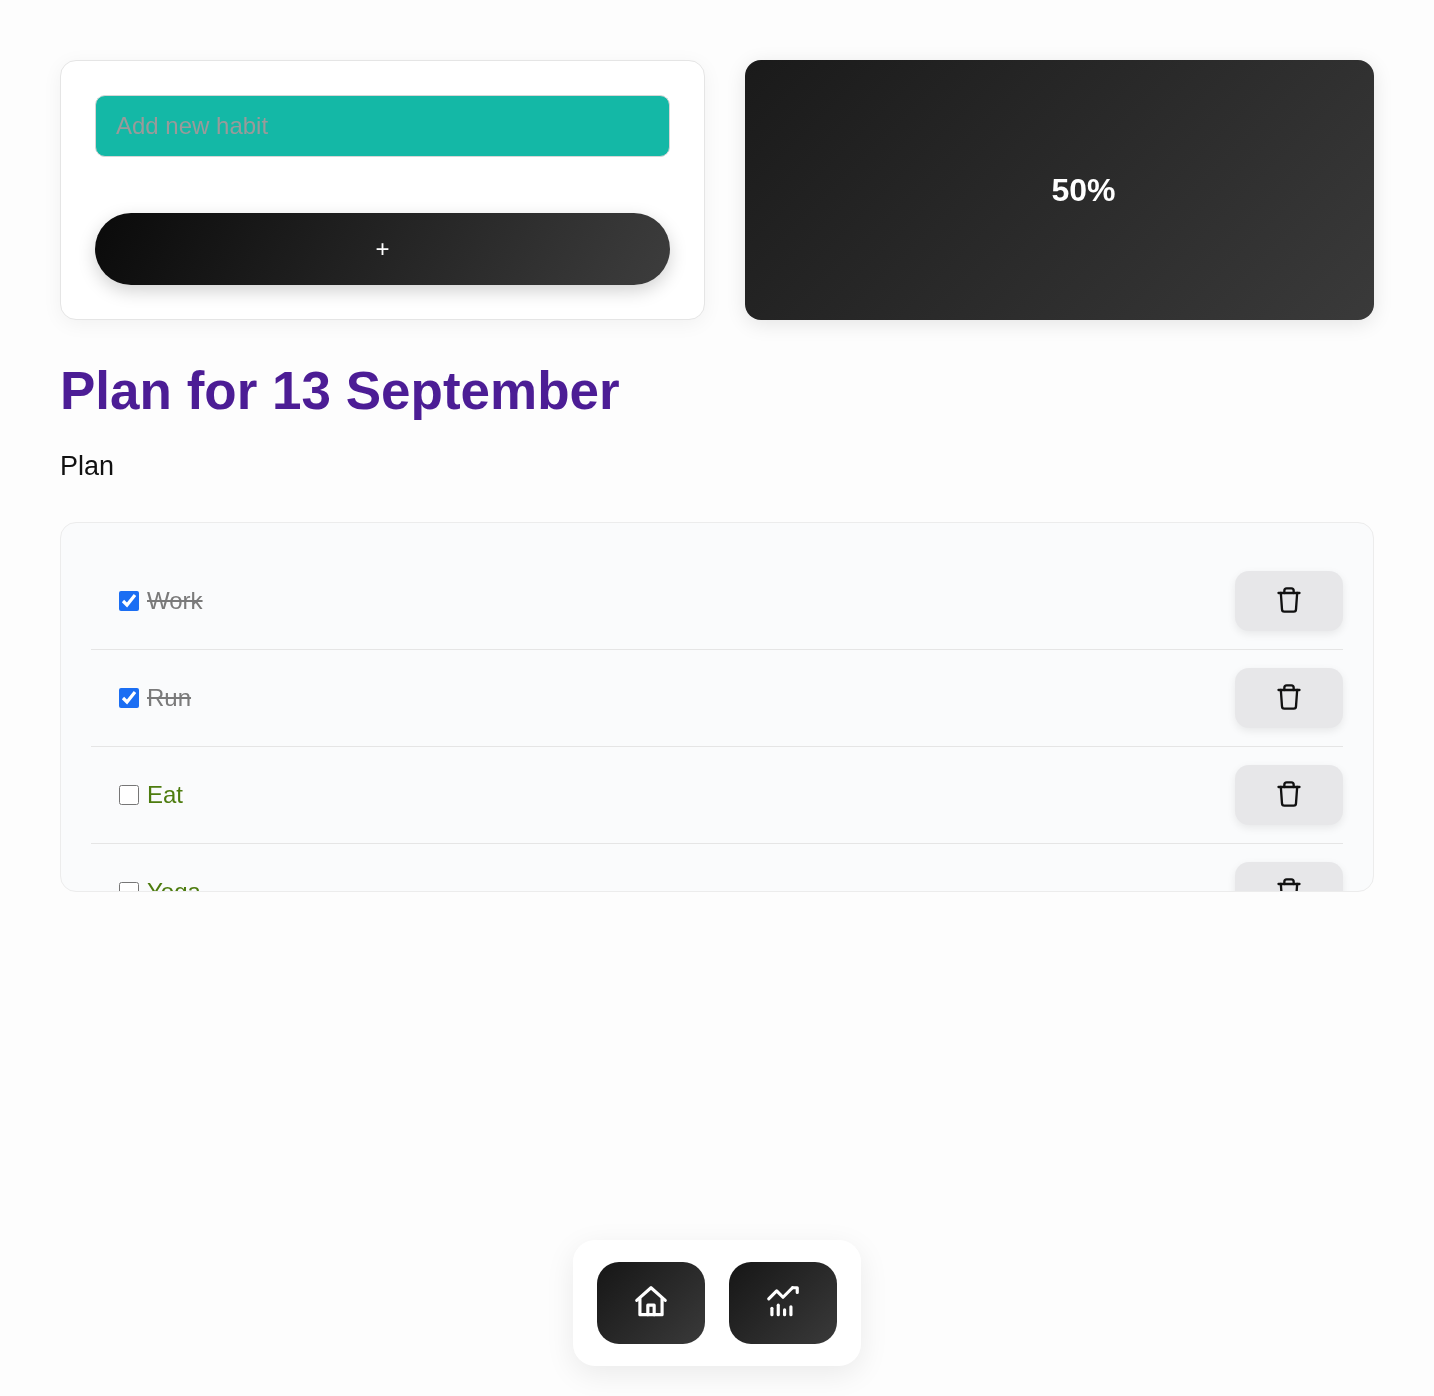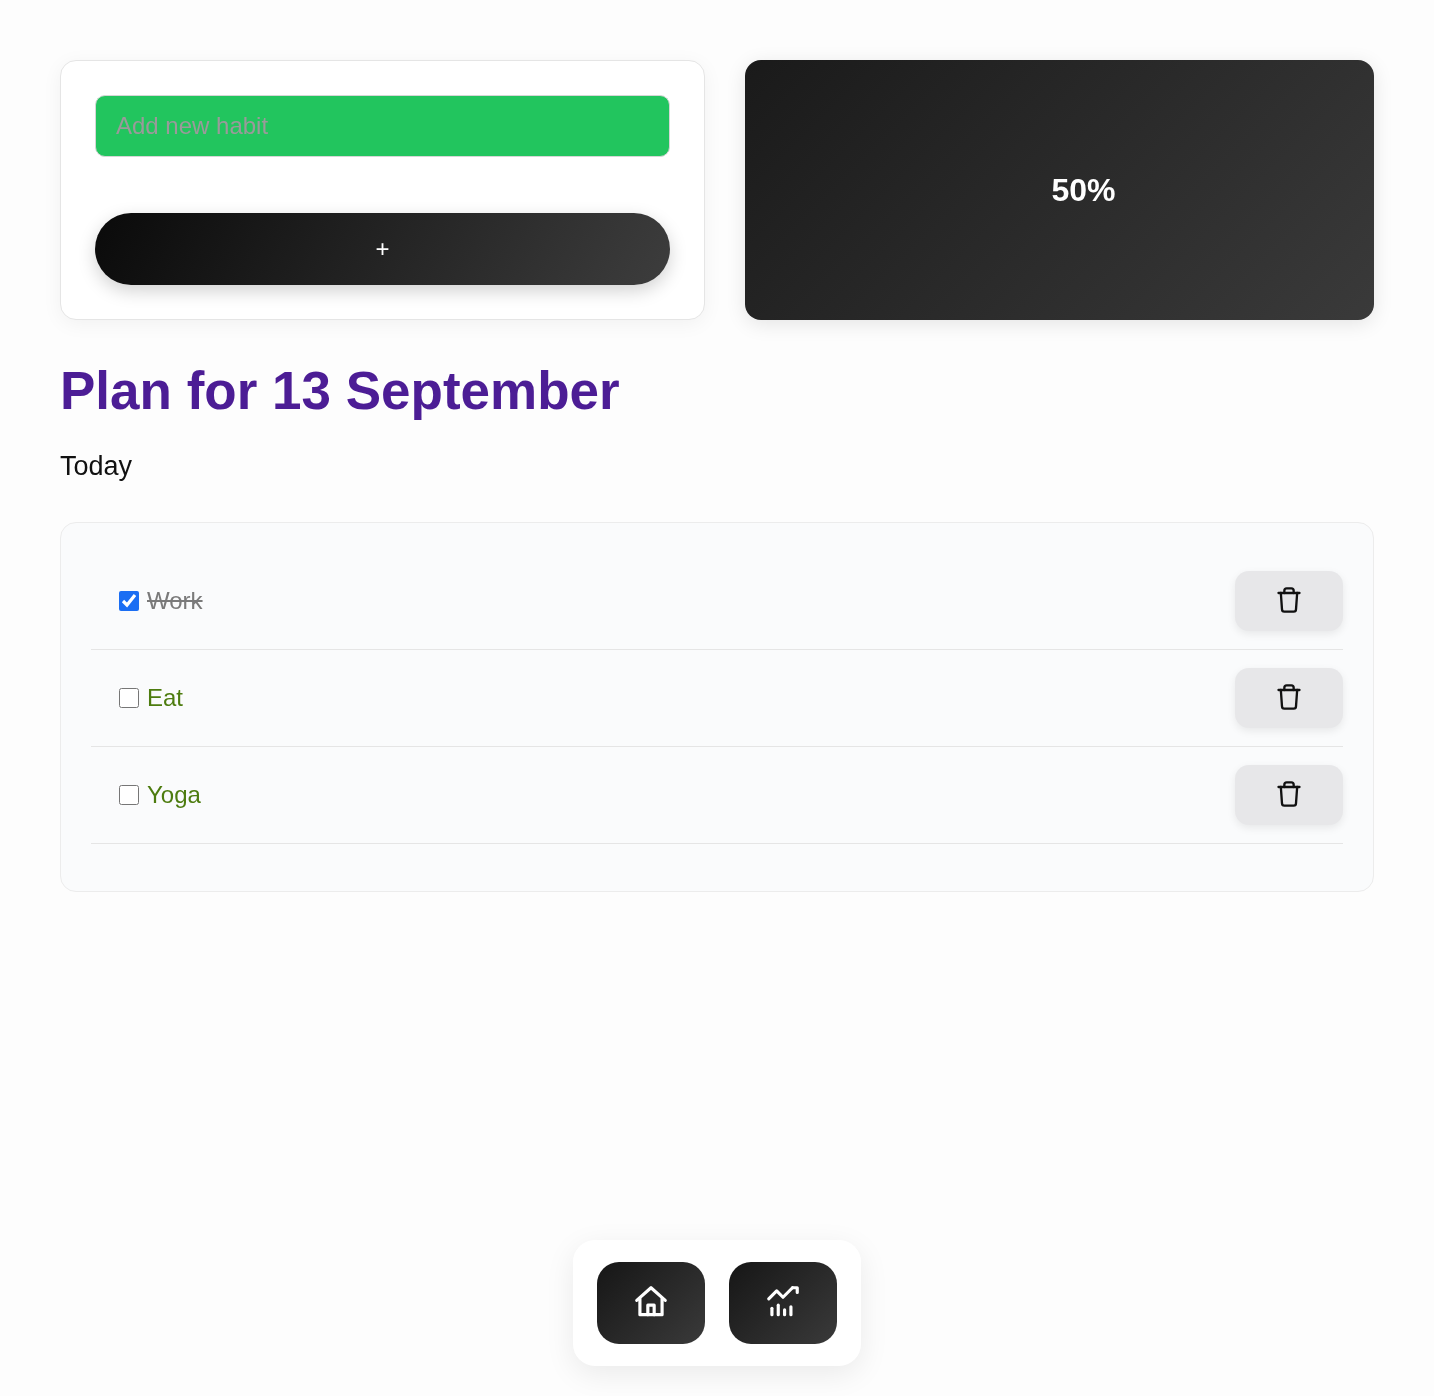--- a/index.html
+++ b/index.html
@@ -27,21 +27,21 @@
     box-shadow: 0 4px 20px rgba(0,0,0,0.05);
   }
   .add-input {
     width: 100%;
     height: 62px;
     border: 1px solid #d6d6d6;
     border-radius: 10px;
     padding: 0 20px;
     font-size: 24px;
     color: #333;
-    background: #22c55e;
+    background: #14b8a6;
   }
   .add-input::placeholder {
     color: #9a9a9a;
   }
   .add-button {
     width: 100%;
     height: 72px;
     margin-top: 56px;
     border: none;
     border-radius: 40px;
@@ -164,40 +164,55 @@
   <div class="add-card">
     <input class="add-input" type="text" placeholder="Add new habit" style="">
     <button class="add-button">+</button>
   </div>
   <div class="progress-card">
     <span>50%</span>
   </div>
 </div>
 
 <h1 class="page-title">Plan for 13 September</h1>
-<div class="subtitle">Today</div>
+<div class="subtitle">Plan</div>
 
 <div class="habits-card">
 
   <div class="habit-row">
     <div class="habit-left">
       <input type="checkbox" class="habit-checkbox" checked="" style="">
       <span class="habit-label done">Work</span>
     </div>
     <button class="delete-btn">
       <span>
         <svg viewBox="0 0 24 24" fill="none" stroke="#111" stroke-width="2" stroke-linecap="round" stroke-linejoin="round">
           <path d="M3 6h18"></path>
             <path d="M8 6V4a2 2 0 0 1 2-2h4a2 2 0 0 1 2 2v2"></path>
           <path d="M19 6l-1 14a2 2 0 0 1-2 2H8a2 2 0 0 1-2-2L5 6"></path>
         </svg>
       </span>
     </button>
   </div>
 
+  <div class="habit-row">
+    <div class="habit-left">
+      <input type="checkbox" class="habit-checkbox" checked="" style="">
+      <span class="habit-label done">Run</span>
+    </div>
+    <button class="delete-btn">
+      <span>
+        <svg viewBox="0 0 24 24" fill="none" stroke="#111" stroke-width="2" stroke-linecap="round" stroke-linejoin="round">
+          <path d="M3 6h18"></path>
+            <path d="M8 6V4a2 2 0 0 1 2-2h4a2 2 0 0 1 2 2v2"></path>
+          <path d="M19 6l-1 14a2 2 0 0 1-2 2H8a2 2 0 0 1-2-2L5 6"></path>
+        </svg>
+      </span>
+    </button>
+  </div>
 
   <div class="habit-row">
     <div class="habit-left">
       <input type="checkbox" class="habit-checkbox" style="">
       <span class="habit-label">Eat</span>
     </div>
     <button class="delete-btn">
       <span>
         <svg viewBox="0 0 24 24" fill="none" stroke="#111" stroke-width="2" stroke-linecap="round" stroke-linejoin="round">
           <path d="M3 6h18"></path>

